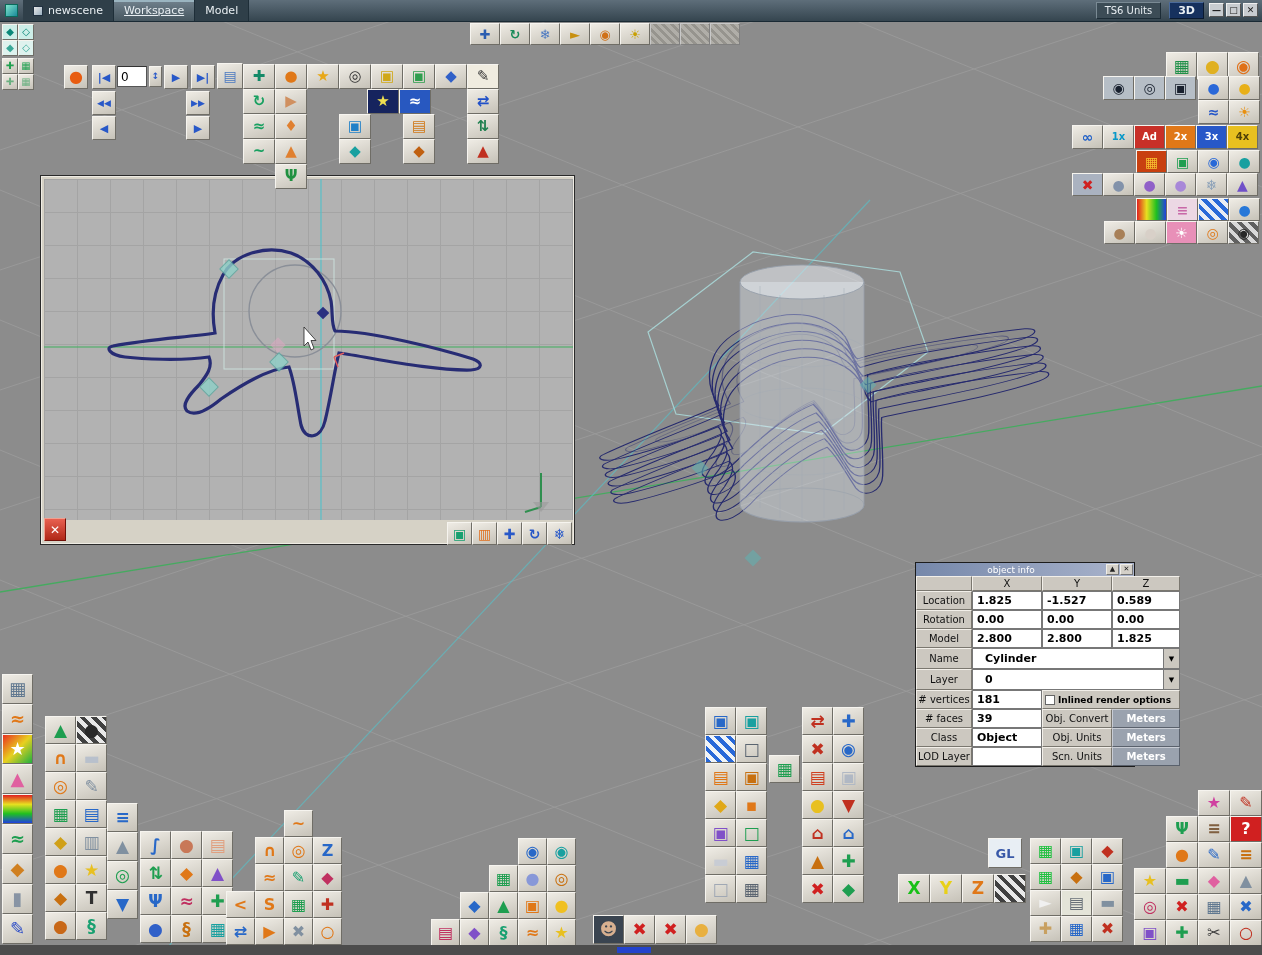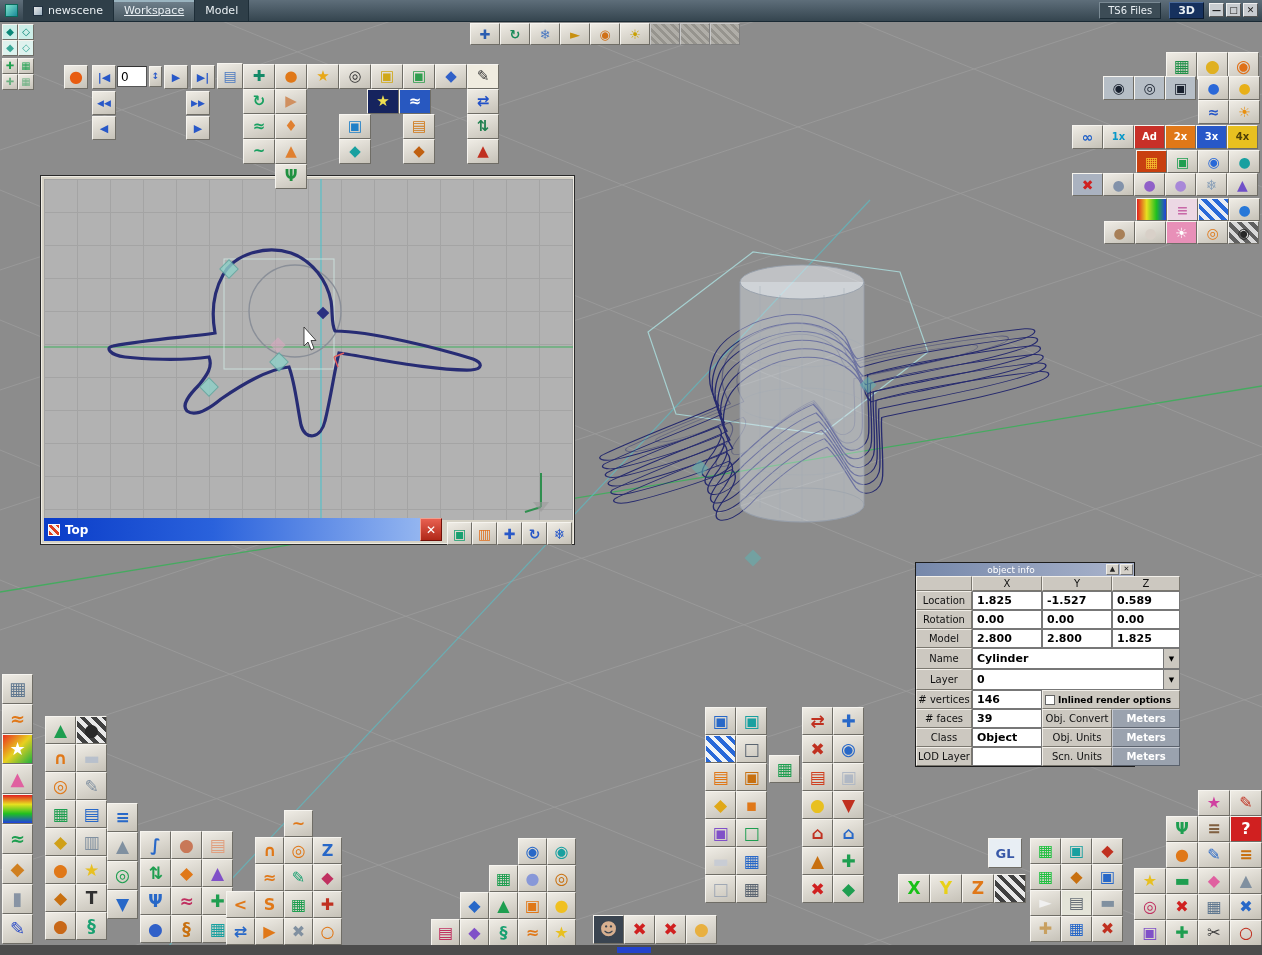--- a/index.html
+++ b/index.html
@@ -80,21 +80,21 @@
     font-size:7px; line-height:9px; text-align:center; }
   .oi-grid { display:grid; grid-template-columns:56px 70px 70px 68px;
     grid-template-rows:15px 19px 19px 19px 21px 21px 19px 19px 19px 19px; }
   .oi-hdr,.oi-lbl { background:#ccc8c0; border:1px solid;
     border-color:#f2efe9 #7a776f #7a776f #f2efe9; font-size:10px;
     display:flex; align-items:center; justify-content:center; color:#111; }
   .oi-val { background:#fff; border:1px solid #777; font-size:11px; font-weight:bold;
     display:flex; align-items:center; padding-left:4px; color:#000; }
   .oi-field { background:#fff; border:1px solid #777; display:flex; align-items:center;
     font-size:11px; font-weight:bold; }
-  .oi-field-text { flex:1; padding-left:4px; }
+  .oi-field-text { flex:1; padding-left:12px; }
   .oi-dd { width:16px; align-self:stretch; background:#ccc8c0; border-left:1px solid #777;
     font-size:7px; display:flex; align-items:center; justify-content:center; }
   .oi-inl { grid-column:3/5; background:#ccc8c0; border:1px solid;
     border-color:#f2efe9 #7a776f #7a776f #f2efe9; display:flex; align-items:center;
     gap:3px; padding-left:2px; font-size:9px; font-weight:bold; }
   .chk { width:10px; height:10px; background:#fff; border:1px solid #666; display:inline-block; }
   .oi-meters { background:#9aa2ae; color:#fff; font-weight:bold; font-size:10px;
     border:1px solid; border-color:#c8ccd4 #5a616c #5a616c #c8ccd4;
     display:flex; align-items:center; justify-content:center; }
 
@@ -174,21 +174,21 @@
 
   <div class="titlebar">
     <div class="app-icon"></div>
     <div class="tab">
       <span class="tab-ico"></span>
       <span>newscene</span>
     </div>
     <div class="tab tab-active">Workspace</div>
     <div class="tab">Model</div>
     <div class="spacer"></div>
-    <div class="tb-btn">TS6 Files</div>
+    <div class="tb-btn">TS6 Units</div>
     <div class="tb-btn btn3d">3D</div>
     <div class="winctl">—</div>
     <div class="winctl">□</div>
     <div class="winctl" style="margin-right:4px">✕</div>
   </div>
 
   <div>
     <div class="acell cell" style="left:64px;top:65px">
         <span class="rec">●</span>
       </div>
@@ -239,24 +239,20 @@
         </g>
         <path d="M333,356 l10,-4 M333,356 l4,10" stroke="#e06060" stroke-width="1.5"></path>
         <g>
           <path d="M540,472 L540,506 M540,506 L524,511" stroke="#2f8f4f" stroke-width="2" fill="none"></path>
           <path d="M532,501 L548,501 L540,511 Z" fill="#999" opacity="0.6"></path>
         </g>
         <path d="M303,326 l0,19 4,-4 3,8 3,-1.5 -3,-8 5,0 Z" fill="#ffffff" stroke="#222222" stroke-width="0.8"></path>
       </svg>
     </div>
     <div class="topbar">
-      <div class="topbar-title">
-        <span class="twicon"></span>
-        <span>Top</span>
-      </div>
       <div class="twclose">✕</div>
     </div>
   </div>
 
   <div class="oi">
     <div class="oi-title">
       <span class="oi-title-text">object info</span>
       <span class="oi-btn">▲</span>
       <span class="oi-btn">✕</span>
     </div>
@@ -287,21 +283,21 @@
         <span class="oi-dd">▼</span>
       </div>
 
       <div class="oi-lbl">Layer</div>
       <div class="oi-field" style="grid-column:2/5">
         <span class="oi-field-text">0</span>
         <span class="oi-dd">▼</span>
       </div>
 
       <div class="oi-lbl"># vertices</div>
-      <div class="oi-val">146</div>
+      <div class="oi-val">181</div>
       <div class="oi-inl">
         <span class="chk"></span>
         <span>Inlined render options</span>
       </div>
 
       <div class="oi-lbl"># faces</div>
       <div class="oi-val">39</div>
       <div class="oi-lbl">Obj. Convert</div>
       <div class="oi-meters">Meters</div>
 

